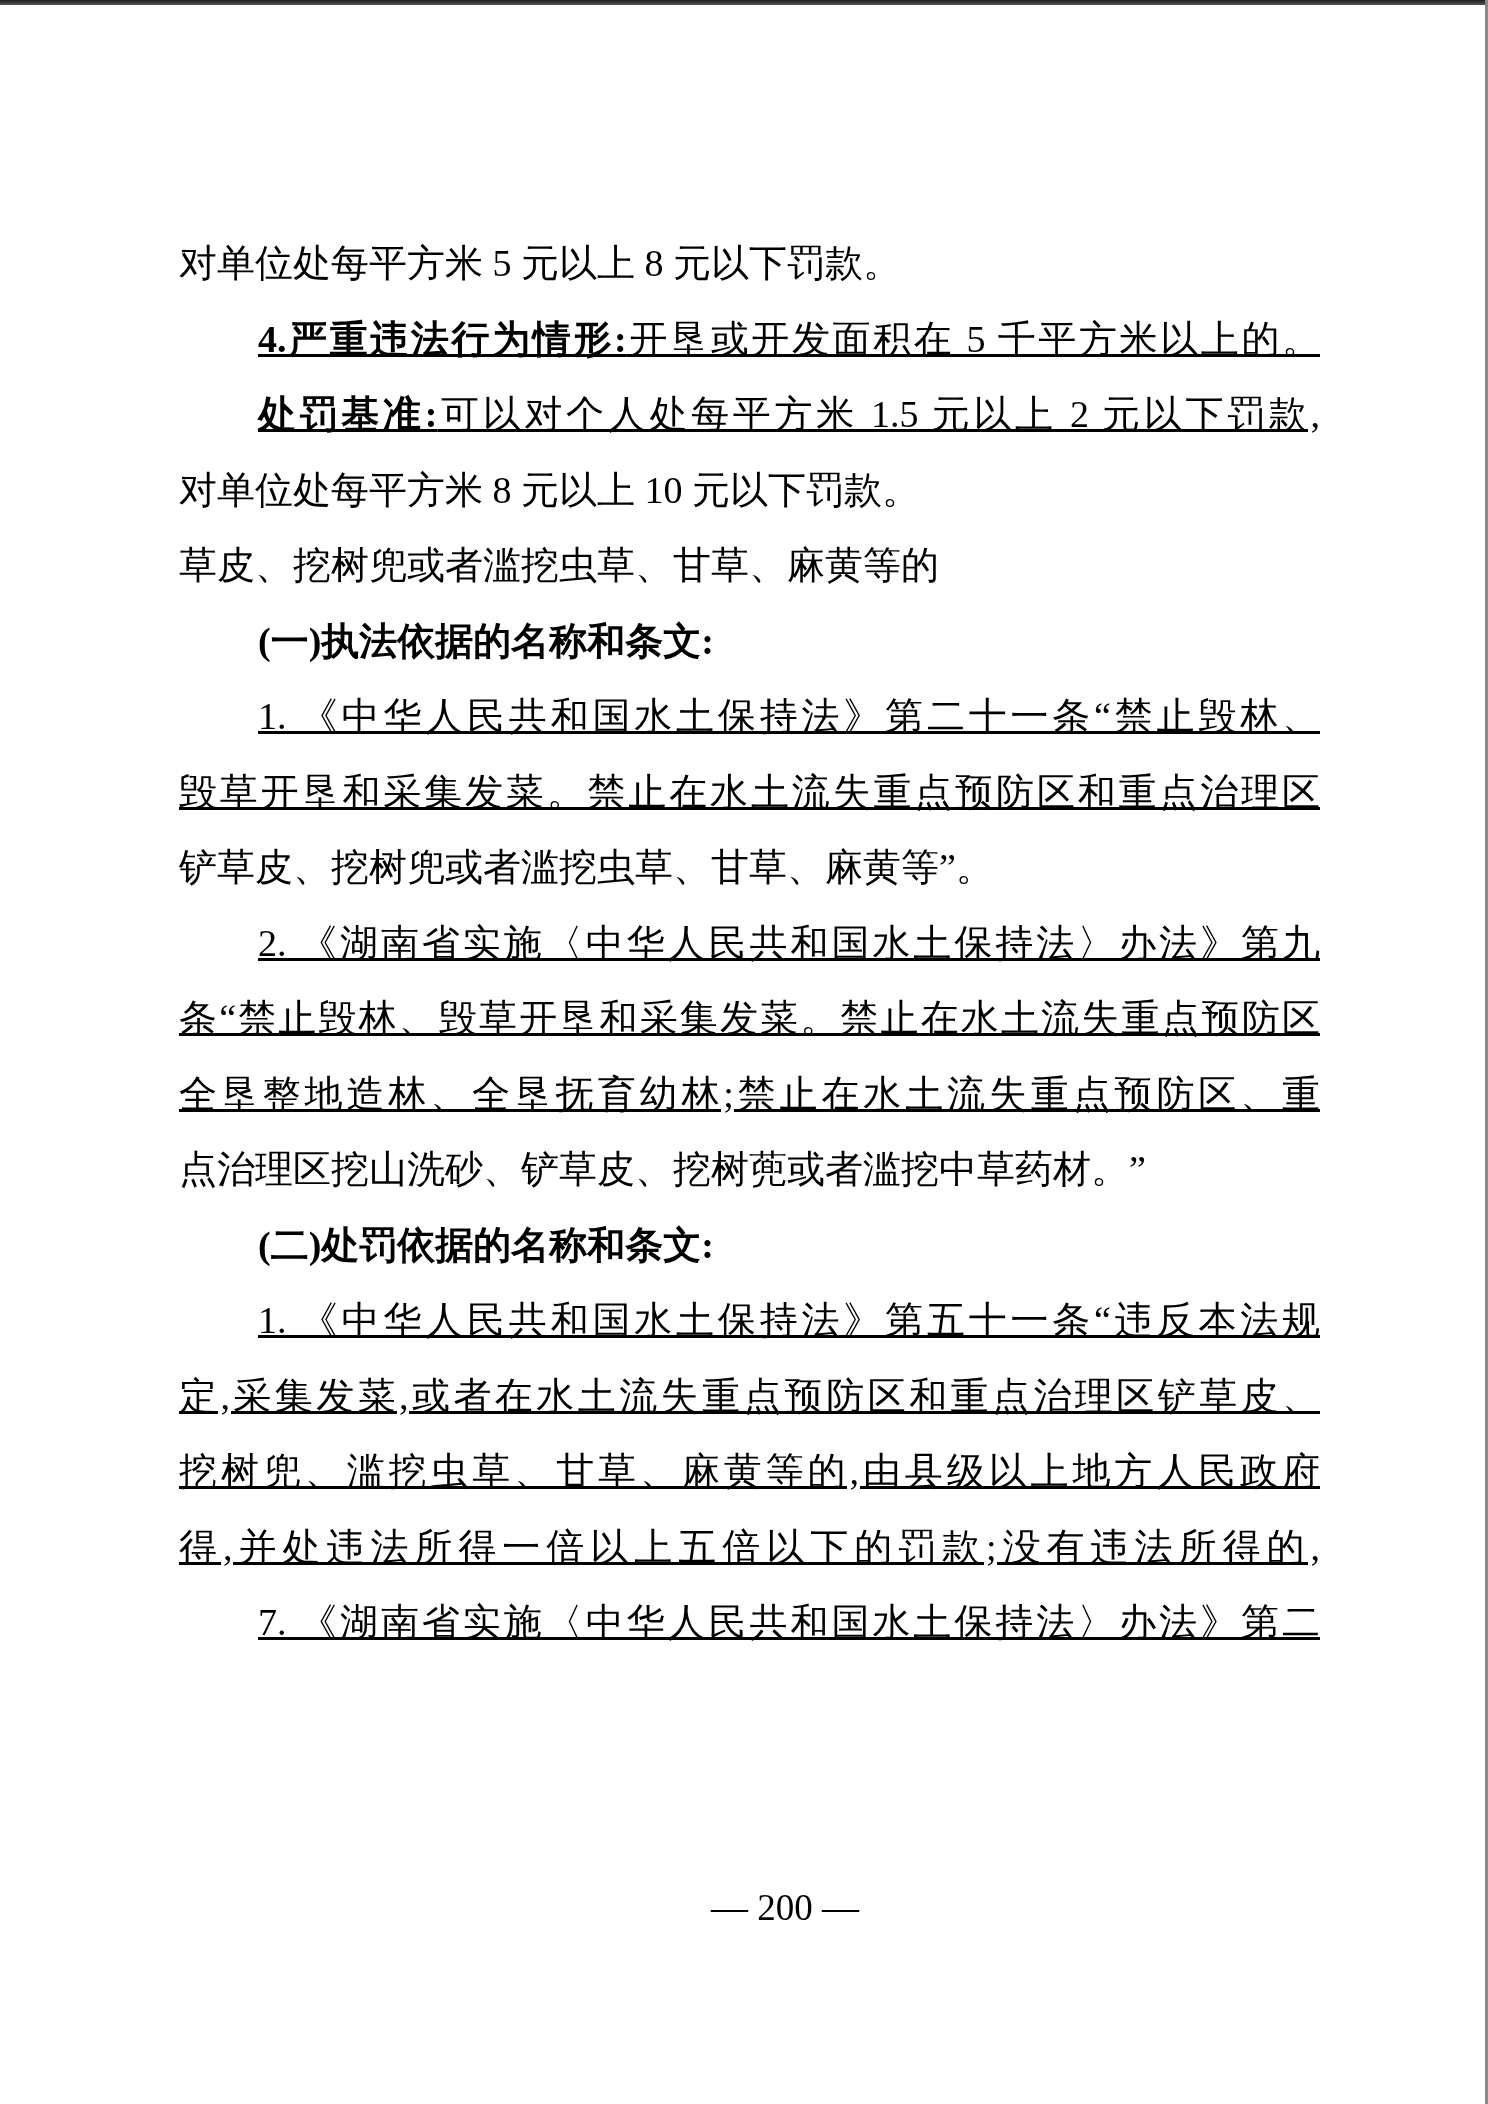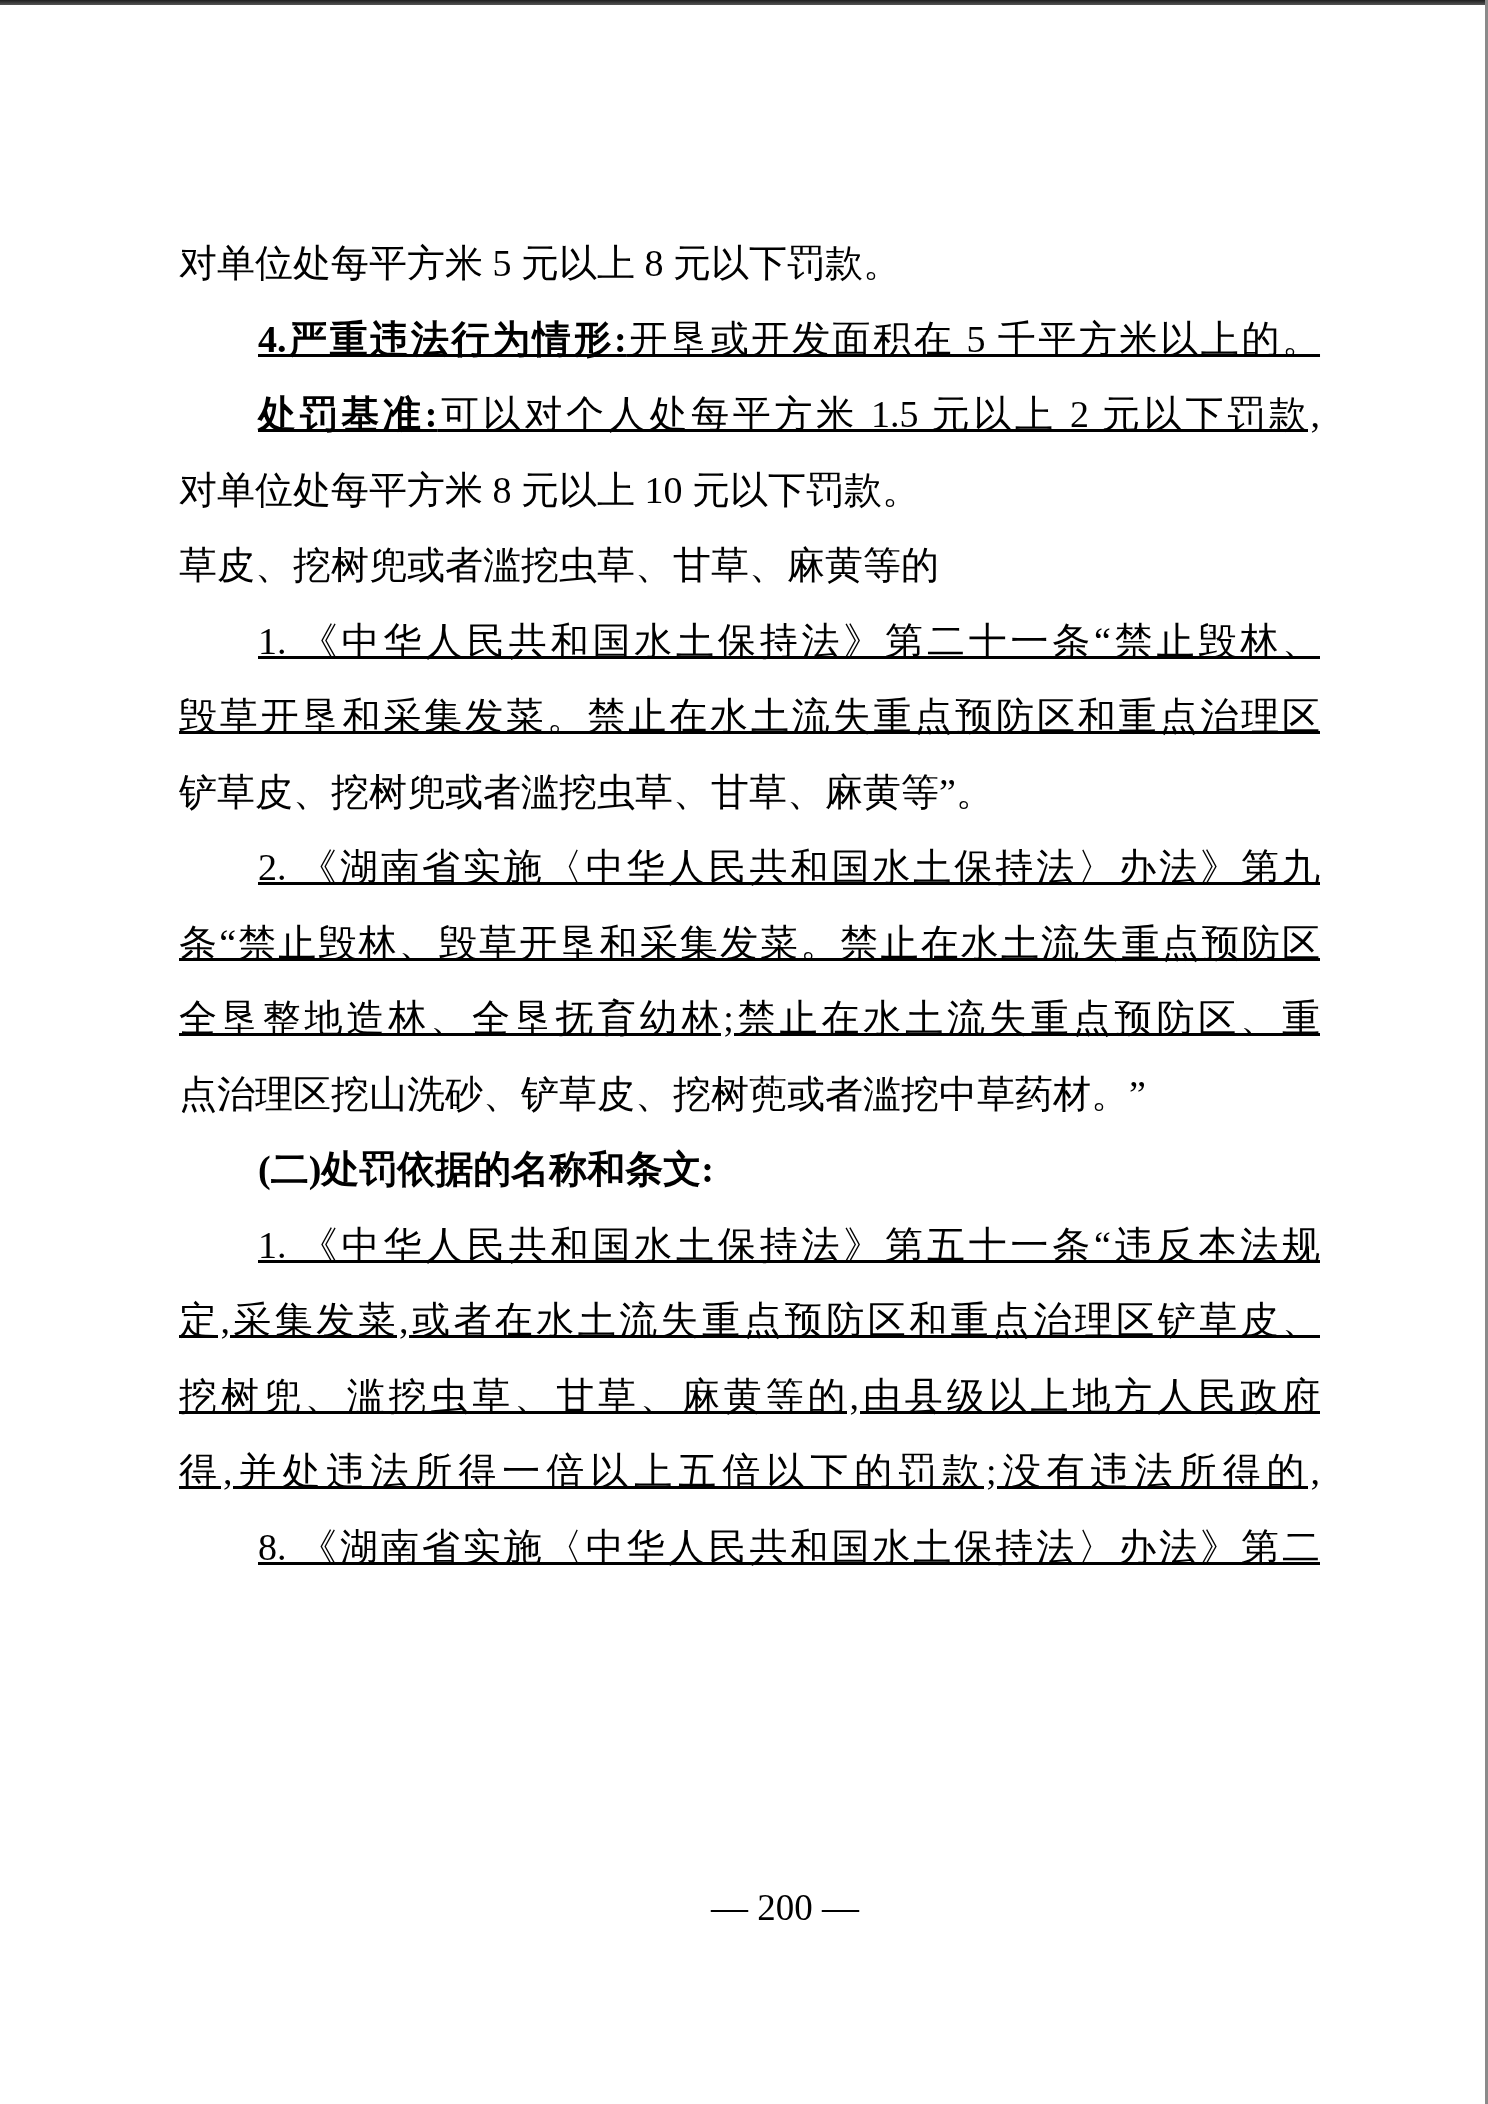--- a/index.html
+++ b/index.html
@@ -57,28 +57,29 @@
 
 <div class="page" style="background: rgb(255, 255, 255); color: rgb(0, 0, 0);">
   <div class="top-edge" style="background: linear-gradient(rgb(30, 30, 30), rgb(85, 85, 85));"></div>
   <div class="right-edge" style="background: rgb(138, 138, 138);"></div>
   <div class="text-block" id="doc-lines">
       <div class="line"><span>对单位处每平方米 5 元以上 8 元以下罚款。</span></div>
       <div class="line indent fill"><span class="b">4.严重违法行为情形:</span><span>开垦或开发面积在 5 千平方米以上的。</span></div>
       <div class="line indent fill"><span class="b">处罚基准:</span><span>可以对个人处每平方米 1.5 元以上 2 元以下罚款,</span></div>
       <div class="line"><span>对单位处每平方米 8 元以上 10 元以下罚款。</span></div>
       <div class="line"><span>草皮、挖树兜或者滥挖虫草、甘草、麻黄等的</span></div>
+      <div class="line indent"><span class="b">(一)执法依据的名称和条文:</span></div>
       <div class="line indent fill"><span>1. 《中华人民共和国水土保持法》第二十一条“禁止毁林、</span></div>
       <div class="line fill"><span>毁草开垦和采集发菜。禁止在水土流失重点预防区和重点治理区</span></div>
       <div class="line"><span>铲草皮、挖树兜或者滥挖虫草、甘草、麻黄等”。</span></div>
       <div class="line indent fill"><span>2. 《湖南省实施〈中华人民共和国水土保持法〉办法》第九</span></div>
       <div class="line fill"><span>条“禁止毁林、毁草开垦和采集发菜。禁止在水土流失重点预防区</span></div>
       <div class="line fill"><span>全垦整地造林、全垦抚育幼林;禁止在水土流失重点预防区、重</span></div>
       <div class="line"><span>点治理区挖山洗砂、铲草皮、挖树蔸或者滥挖中草药材。”</span></div>
       <div class="line indent"><span class="b">(二)处罚依据的名称和条文:</span></div>
       <div class="line indent fill"><span>1. 《中华人民共和国水土保持法》第五十一条“违反本法规</span></div>
       <div class="line fill"><span>定,采集发菜,或者在水土流失重点预防区和重点治理区铲草皮、</span></div>
       <div class="line fill"><span>挖树兜、滥挖虫草、甘草、麻黄等的,由县级以上地方人民政府</span></div>
       <div class="line fill"><span>得,并处违法所得一倍以上五倍以下的罚款;没有违法所得的,</span></div>
-      <div class="line indent fill"><span>8. 《湖南省实施〈中华人民共和国水土保持法〉办法》第二</span></div>
+      <div class="line indent fill"><span>7. 《湖南省实施〈中华人民共和国水土保持法〉办法》第二</span></div>
     </div>
   <div class="footer">— 200 —</div>
 </div>
 
 </body></html>

